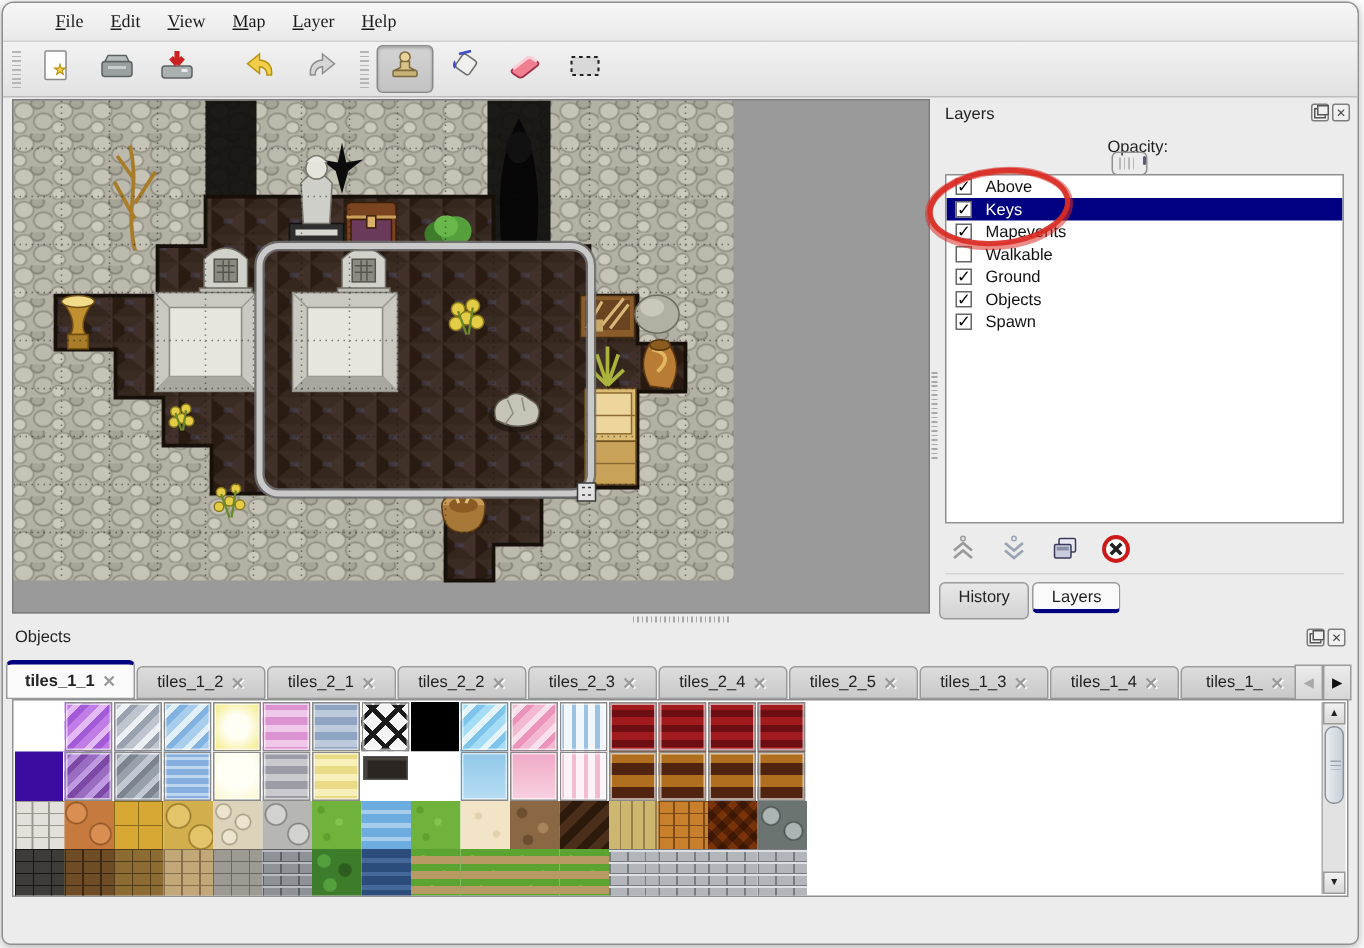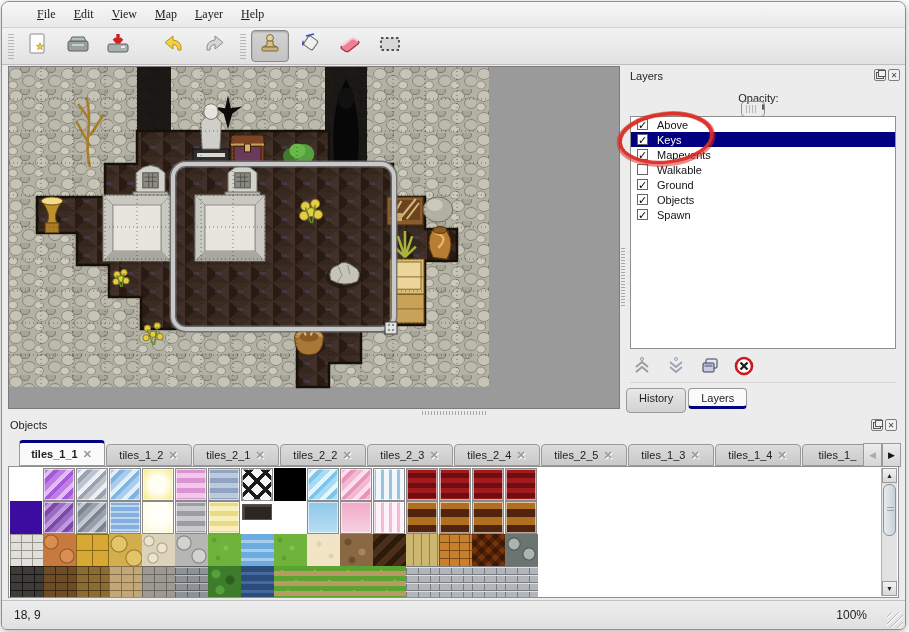--- a/index.html
+++ b/index.html
@@ -60,21 +60,21 @@
   .lt-btn{width:24px;height:24px;display:flex;align-items:center;justify-content:center;}
   #panel-tabs{position:absolute;left:2px;top:322px;height:21px;display:flex;}
   .ptab{font-size:11px;color:#222;padding:3px 12px 20px;border:1px solid #9a9a9a;border-radius:4px;
     background:linear-gradient(#e8e8e8,#d2d2d2);margin-right:2px;}
   .ptab.active{background:#fafafa;border-bottom:3px solid #000080;padding-bottom:0;}
 
   
   #tilesets-dock{position:absolute;left:0;top:414px;width:903px;height:184px;}
   #ts-title{position:absolute;left:8px;top:3px;font-size:11px;color:#222;}
   #ts-btns{position:absolute;right:8px;top:3px;display:flex;gap:2px;}
-  #ts-tabstrip{position:absolute;left:2px;top:23px;width:899px;height:27px;display:flex;align-items:flex-end;overflow:hidden;justify-content:center;}
+  #ts-tabstrip{position:absolute;left:2px;top:23px;width:899px;height:27px;display:flex;align-items:flex-end;overflow:hidden;}
   .ts-tab{flex:0 0 auto;width:86px;height:22px;display:flex;align-items:center;justify-content:center;gap:5px;
     font-size:11px;color:#222;background:linear-gradient(#dcdcdc,#c9c9c9);border:1px solid #9a9a9a;
     border-radius:4px 4px 0 0;margin-right:1px;box-sizing:border-box;}
   .ts-tab.active{height:26px;background:#fafafa;border-top:3px solid #000080;font-weight:bold;}
   .ts-x{color:#9a9a9a;font-size:11px;font-weight:bold;text-shadow:1px 1px 0 #fff;}
   #ts-scrollbtns{position:absolute;right:4px;top:27px;display:flex;}
   .ts-arrow{width:17px;height:22px;background:linear-gradient(#ececec,#d6d6d6);border:1px solid #9a9a9a;
     display:flex;align-items:center;justify-content:center;font-size:9px;color:#111;}
   .ts-arrow.disabled{color:#aaa;}
   #ts-content{position:absolute;left:6px;top:50px;width:891px;height:132px;background:#ffffff;
@@ -654,25 +654,20 @@
             </div>
           </div>
       <div id="ts-scrollbar">
         <span class="sb-btn" style="top:0">▲</span>
         <div id="sb-thumb"></div>
         <span class="sb-btn" style="bottom:0">▼</span>
       </div>
     </div>
   </div>
 
-  <div id="statusbar">
-    <span id="status-coords">18, 9</span>
-    <span id="status-zoom">100%</span>
-    <div id="resize-grip"></div>
-  </div>
 
   <svg id="annotation-svg" width="160" height="84" viewBox="0 0 160 84">
     <g id="annotation-render">
           <g transform="rotate(-6 76 39)">
             <ellipse cx="76" cy="39" rx="47" ry="25" fill="none" stroke="#d92b24" stroke-width="5" opacity="0.55"></ellipse>
             <ellipse cx="76" cy="38" rx="46" ry="24" fill="none" stroke="#d92b24" stroke-width="3.5" opacity="0.9"></ellipse>
           </g>
         </g>
   </svg>
 

